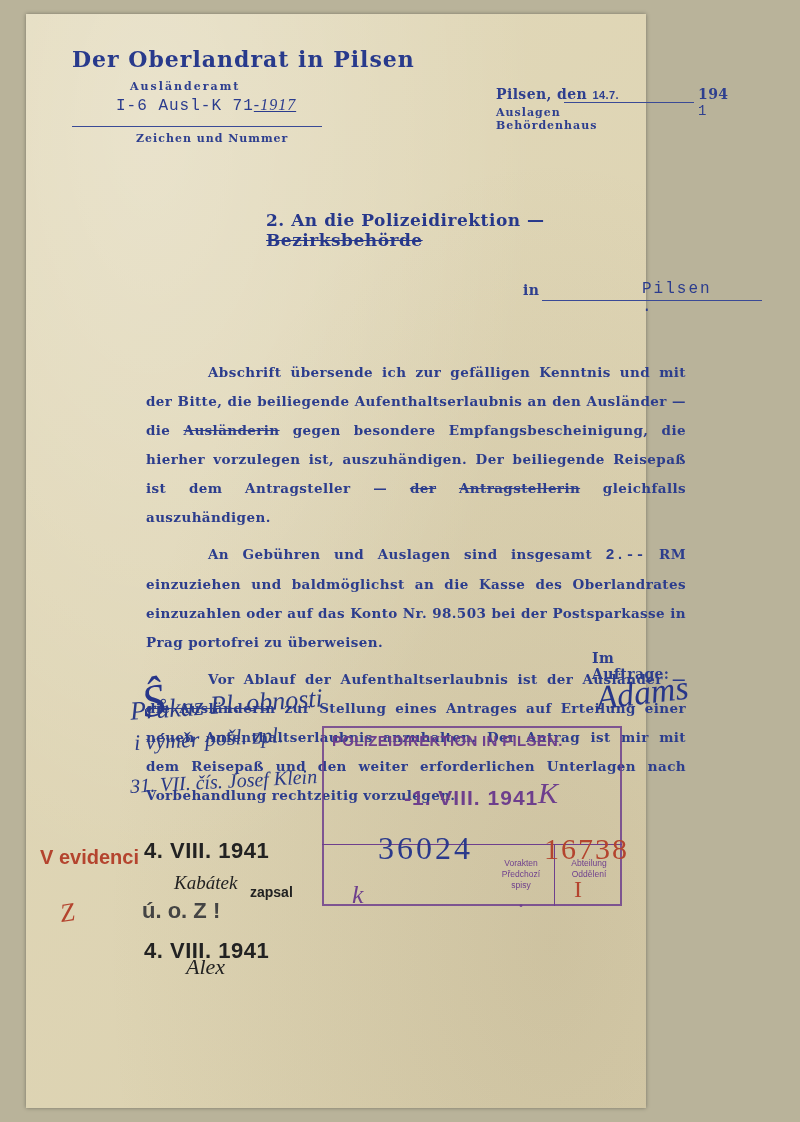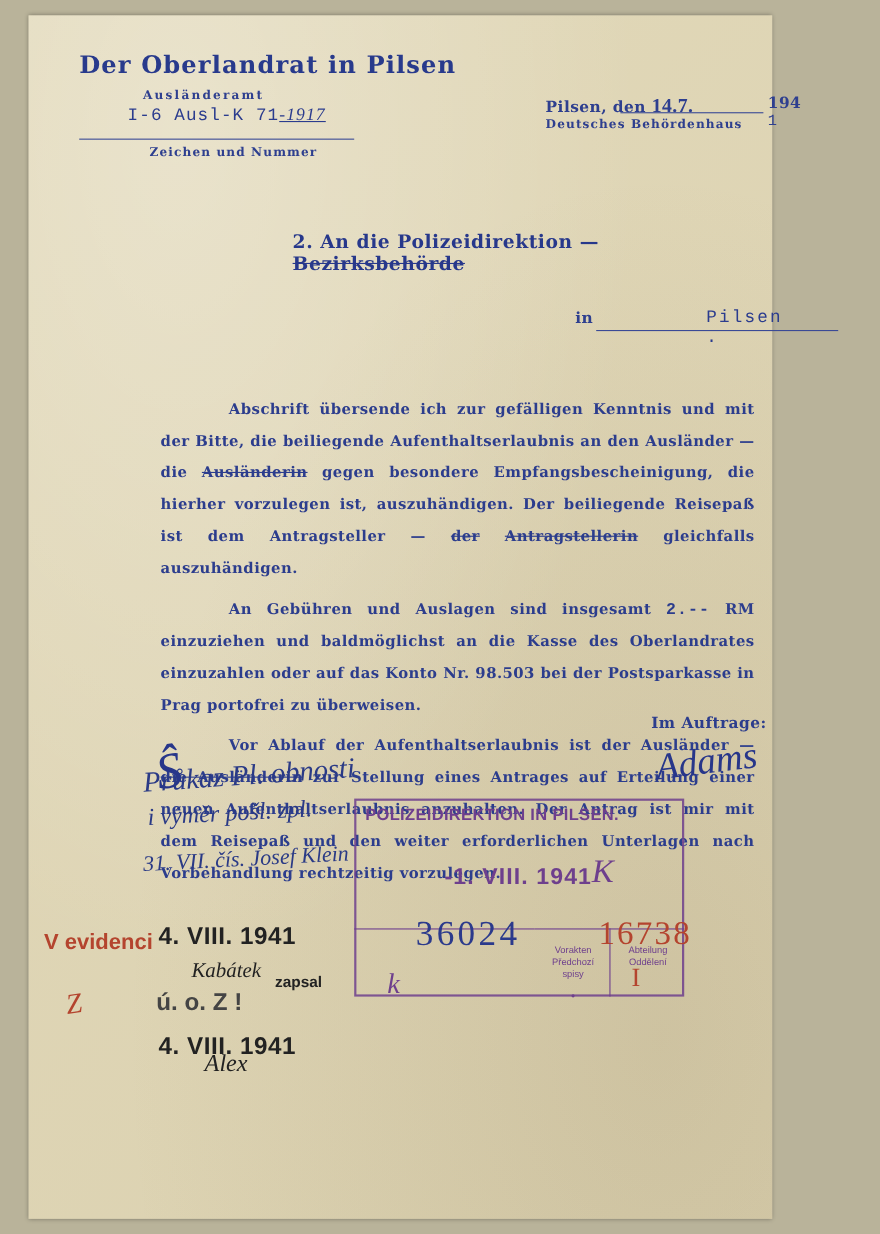--- a/index.html
+++ b/index.html
@@ -5,21 +5,21 @@
   html,body{margin:0;padding:0;}
   body{
     width:800px;height:1122px;
     background:#b9b39a;
     font-family:"Liberation Serif", serif;
     overflow:hidden;
   }
   .page{
     position:absolute;
     left:26px;top:14px;
-    width:676px;height:1094px;
+    width:620px;height:1094px;
     background:#e8e0c4;
     box-shadow:0 0 4px rgba(0,0,0,.35);
   }
   .paper-tint{
     position:absolute;inset:0;
     background:
       radial-gradient(ellipse at 20% 10%, rgba(255,255,255,.28), rgba(255,255,255,0) 55%),
       radial-gradient(ellipse at 85% 85%, rgba(120,100,60,.14), rgba(0,0,0,0) 60%),
       linear-gradient(135deg, rgba(220,210,175,.5), rgba(205,193,155,.5));
     pointer-events:none;
@@ -56,22 +56,22 @@
   }
   .hdr-cap{
     position:absolute;left:110px;top:118px;
     font-size:11px;color:#2e3f8f;letter-spacing:1px;
   }
   .place-line{
     position:absolute;left:470px;top:72px;
     font-size:14px;color:#2e3f8f;
   }
   .place-date{
-    font-family:Liberation Serif, serif;
-    font-size:18px;
+    font-family:Liberation Sans, sans-serif;
+    font-size:11px;
   }
   .year{
     position:absolute;left:672px;top:72px;font-size:14px;color:#2e3f8f;
   }
   .year-hand{font-family:"Liberation Mono",monospace;}
   .haus{
     position:absolute;left:470px;top:92px;font-size:11px;color:#2e3f8f;letter-spacing:1px;
   }
   .rule-b{
     position:absolute;left:538px;top:88px;width:130px;height:1px;background:#3a4a96;
@@ -242,21 +242,21 @@
 
   <div class="place-line fraktur">
     <span>Pilsen, den</span>
     <span class="place-date">14.7.</span>
   </div>
   <div class="rule-b"></div>
   <div class="year">
     <span class="fraktur">194</span>
     <span class="year-hand">1</span>
   </div>
-  <div class="haus fraktur">Deutsches Behördenhaus</div>
+  <div class="haus fraktur">Auslagen Behördenhaus</div>
 
   <div class="addr fraktur">
     <span>2. An die Polizeidirektion —</span>
     <span class="strike">Bezirksbehörde</span>
   </div>
   <div class="in-label fraktur">in</div>
   <div class="in-rule"></div>
   <div class="in-city">Pilsen .</div>
 
   <div class="body fraktur">

